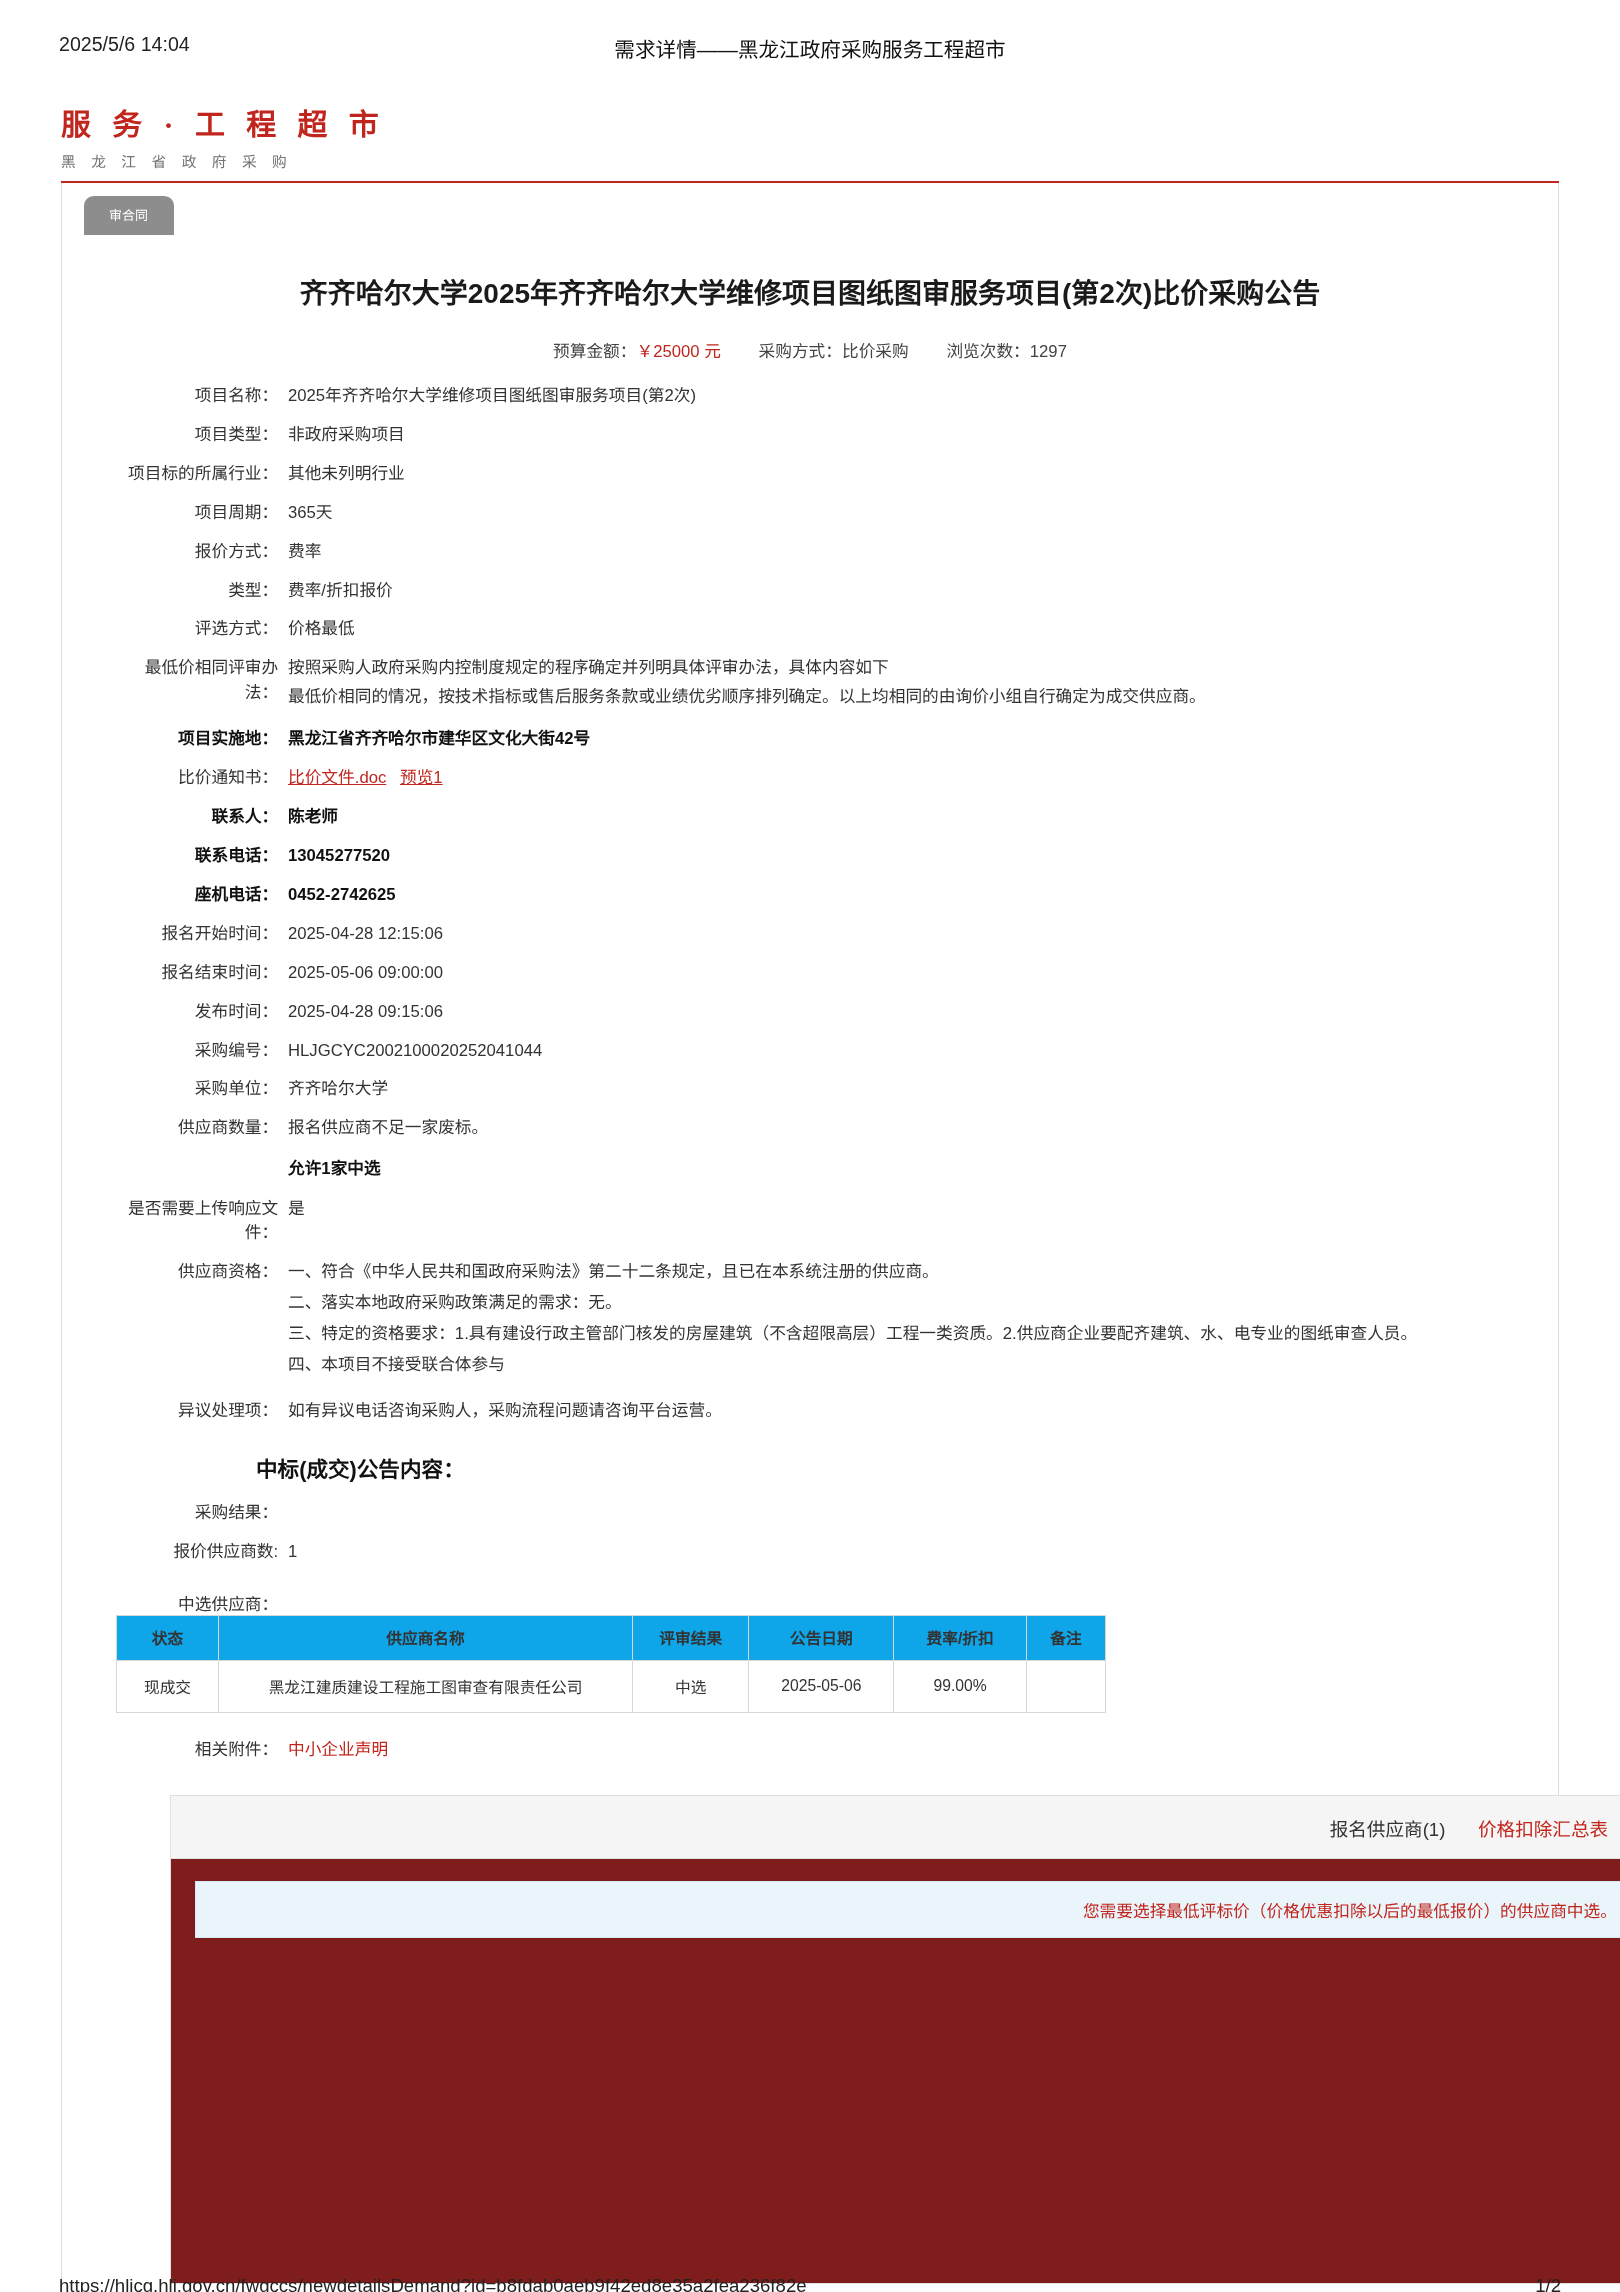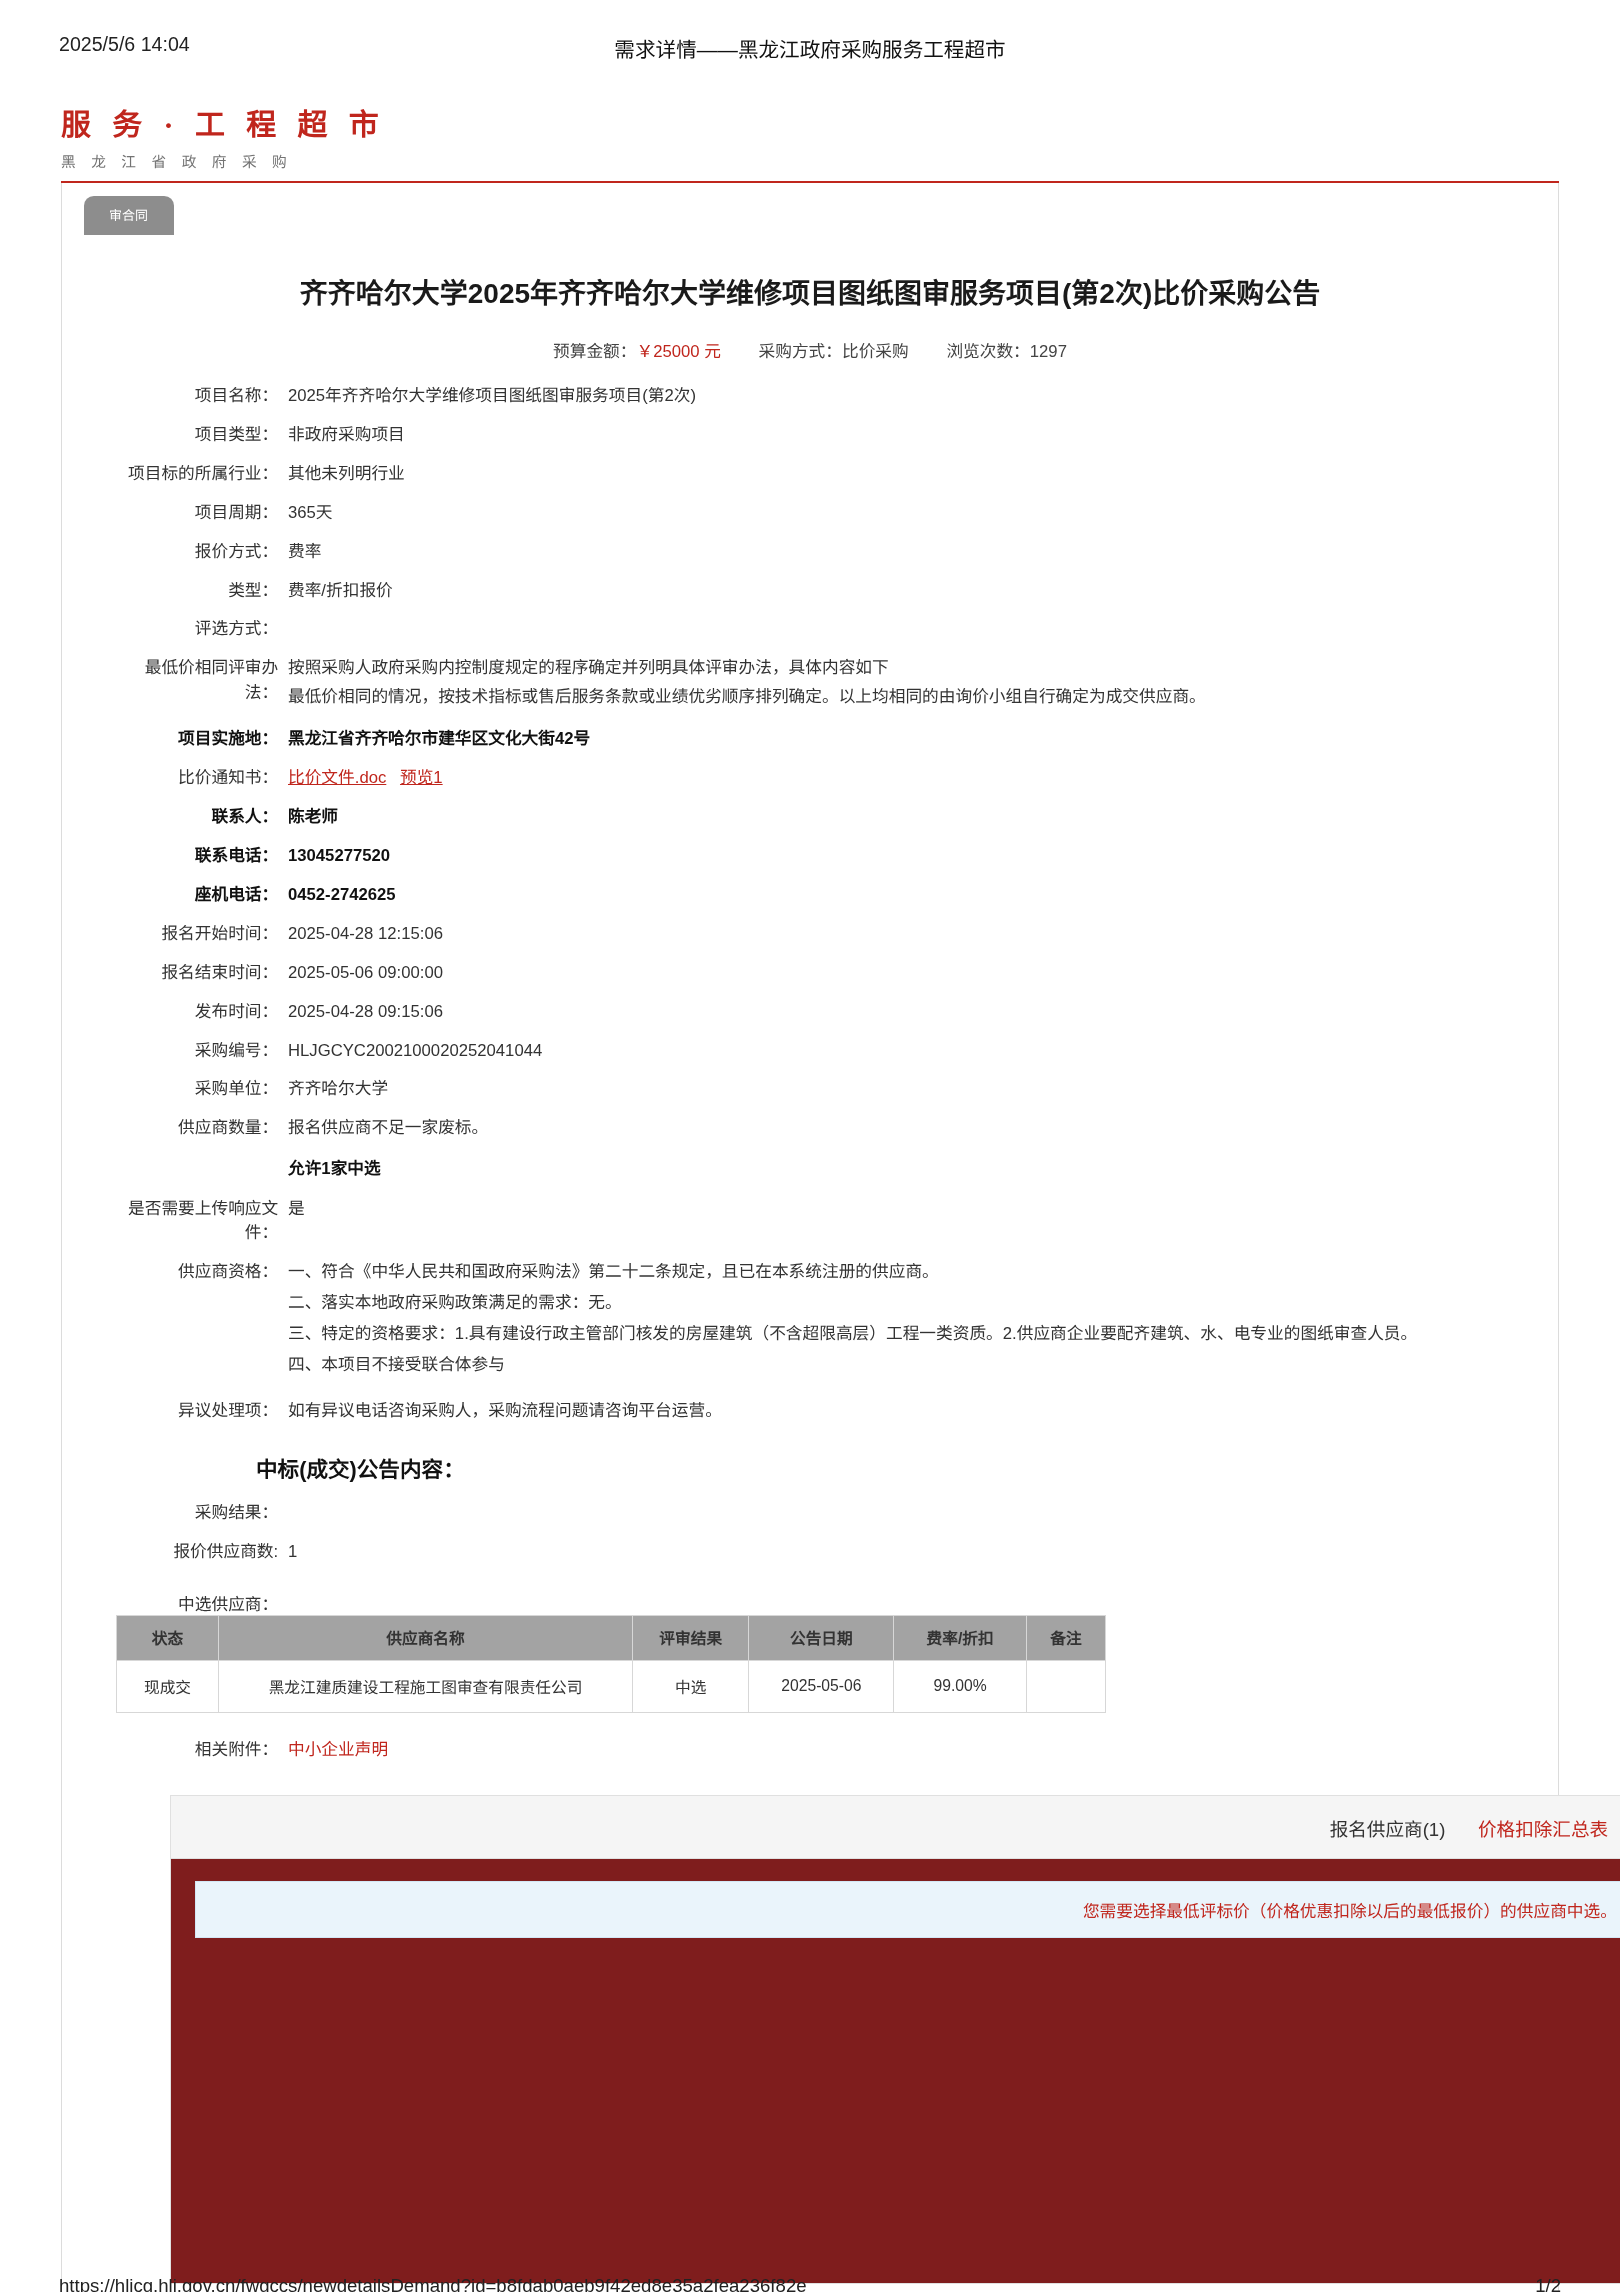--- a/index.html
+++ b/index.html
@@ -158,21 +158,21 @@
     padding-right: 9.8px;
     padding-top: 11.8px;
     box-sizing: border-box;
   }
   table.result {
     border-collapse: collapse;
     width: 990px;
     font-size: 15.7px;
   }
   table.result th {
-    background: #a3a3a3;
+    background: #0ea5e9;
     border: 1px solid #d7d7d7;
     font-weight: bold;
     color: #333;
     padding: 10.8px 5.9px;
     text-align: center;
   }
   table.result td {
     border: 1px solid #d7d7d7;
     padding: 13.7px 5.9px;
     text-align: center;
@@ -281,20 +281,21 @@
       <div class="field">
         <div class="lbl">报价方式：</div>
         <div class="val">费率</div>
       </div>
       <div class="field">
         <div class="lbl">类型：</div>
         <div class="val">费率/折扣报价</div>
       </div>
       <div class="field">
         <div class="lbl">评选方式：</div>
+        <div class="val">价格最低</div>
       </div>
 
       <div class="field">
         <div class="lbl">最低价相同评审办法：</div>
         <div class="val multiline-val">
           <div>按照采购人政府采购内控制度规定的程序确定并列明具体评审办法，具体内容如下</div>
           <div>最低价相同的情况，按技术指标或售后服务条款或业绩优劣顺序排列确定。以上均相同的由询价小组自行确定为成交供应商。</div>
         </div>
       </div>
 

